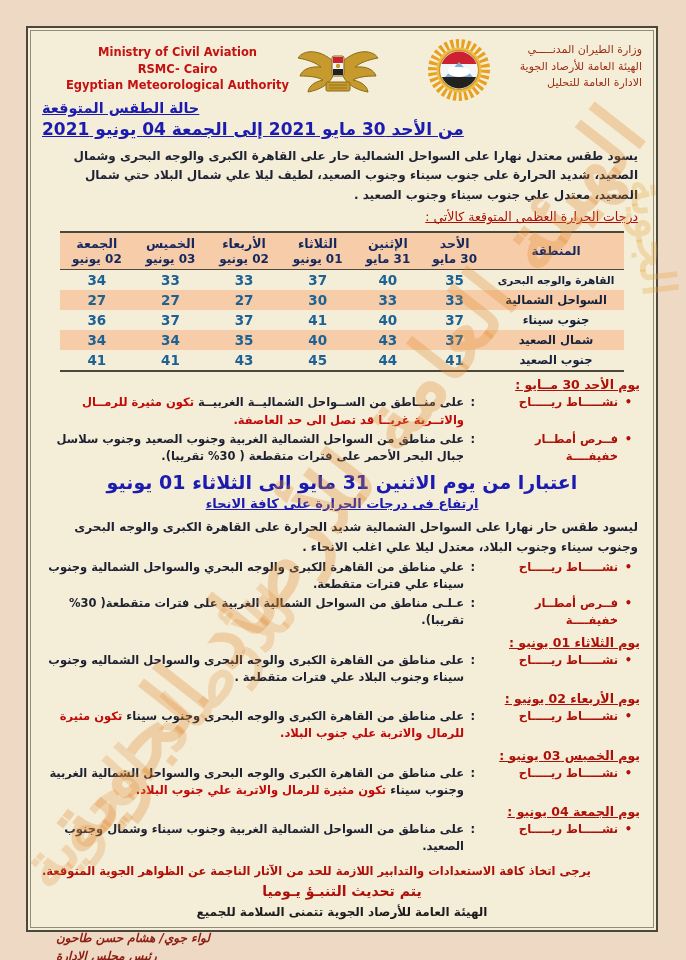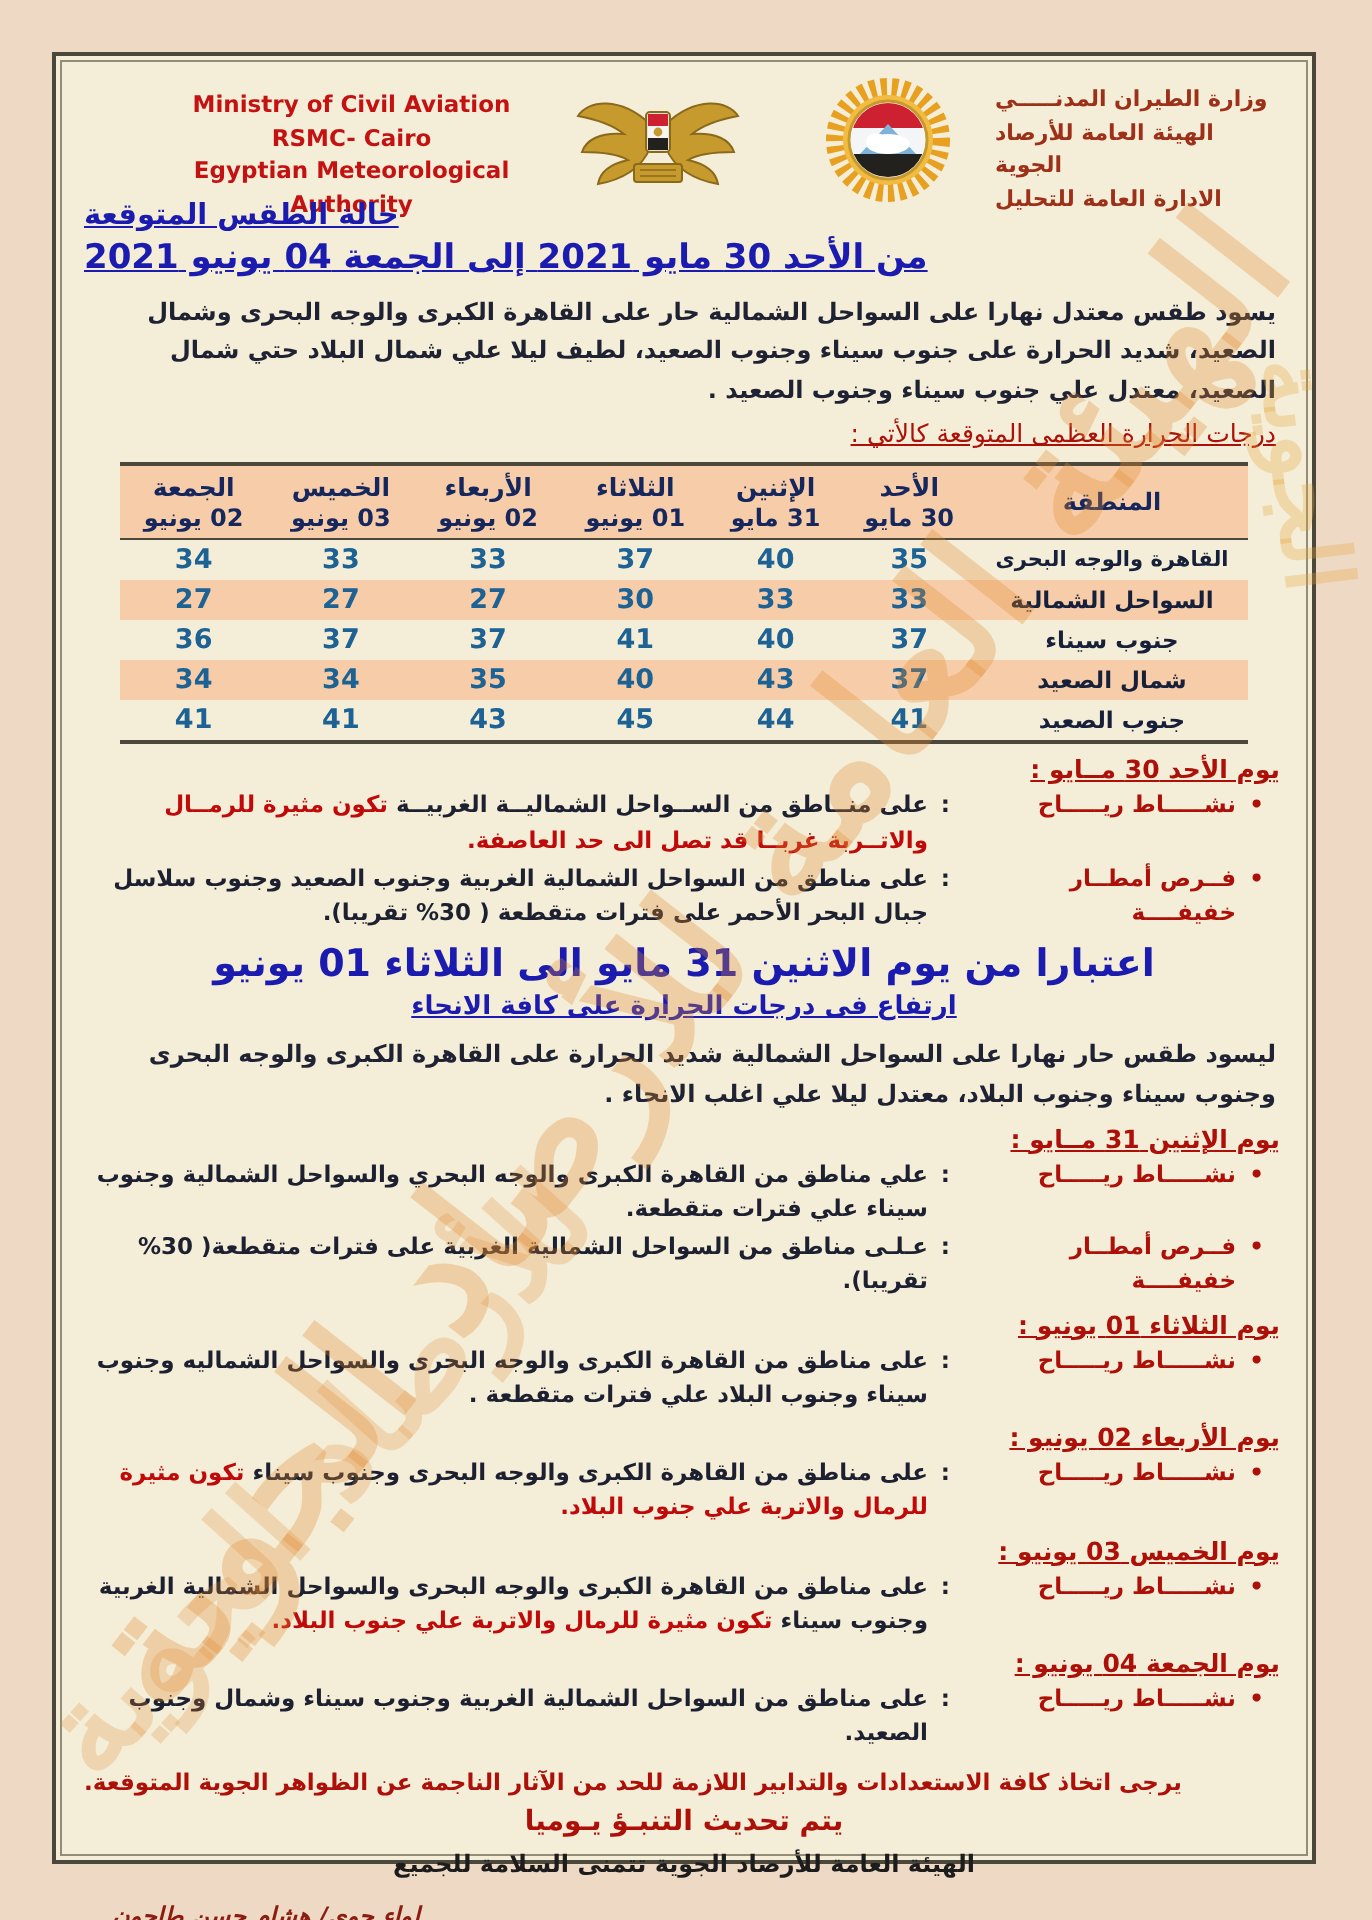--- a/index.html
+++ b/index.html
@@ -22,21 +22,21 @@
   .wm{position:absolute;z-index:2;pointer-events:none;white-space:nowrap;font-weight:bold;
       color:rgba(226,139,51,0.30);font-family:"DejaVu Serif", serif;}
   .wm1{left:50%;top:50%;transform:translate(-50%,-50%) rotate(-52deg);font-size:82px;}
   .wm2{left:-30px;top:700px;transform:rotate(-48deg);font-size:64px;color:rgba(226,139,51,0.24);}
   .wm3{right:-26px;top:210px;transform:rotate(83deg);font-size:46px;color:rgba(228,166,60,0.30);}
 
   
   .hdr{display:flex;align-items:flex-start;justify-content:space-between;height:74px;}
   .hdr-en{color:#c41111;font-weight:bold;font-size:11.5px;line-height:1.45;text-align:center;
           direction:ltr;padding-top:8px;padding-left:24px;}
-  .hdr-ar{color:#9c3018;font-weight:bold;font-size:11px;line-height:1.5;text-align:left;padding-top:6px;padding-left:2px;margin-left:20px;}
+  .hdr-ar{color:#9c3018;font-weight:normal;font-size:11px;line-height:1.5;text-align:right;padding-top:6px;padding-left:2px;margin-left:20px;}
   .logo{flex:0 0 auto;}
   .logo-eagle{margin-top:10px;}
   .logo-sun{margin-top:2px;margin-left:40px;}
 
   .title{ text-align:left;margin-top:-10px; }
   .title .t1{color:#1b1bb0;font-weight:bold;font-size:14.5px;text-decoration:underline;}
   .title .t2{color:#1b1bb0;font-weight:bold;font-size:17px;text-decoration:underline;margin-top:3px;}
 
   .intro{color:#1f2233;font-weight:bold;font-size:12px;line-height:1.62;margin-top:8px;padding:0 4px;}
   .red-head{color:#ad1008;font-weight:normal;font-size:12.5px;text-decoration:underline;margin:4px 4px 0 0;}
@@ -232,21 +232,20 @@
     </div>
   </div>
 
   <div class="mid">
     <div class="m1">اعتبارا من يوم الاثنين 31 مايو الى الثلاثاء 01 يونيو</div>
     <div class="m2">ارتفاع فى درجات الحرارة على كافة الانحاء</div>
   </div>
   <div class="mid-par">ليسود طقس حار نهارا على السواحل الشمالية شديد الحرارة على القاهرة الكبرى والوجه البحرى وجنوب سيناء وجنوب البلاد، معتدل ليلا علي اغلب الانحاء .</div>
 
   <div>
-    <div class="sec-head">يوم الإثنين 31 مــايو :</div>
     <div class="bullet">
       <span class="dot">•</span>
       <span class="blabel">نشـــــاط ريـــــاح</span>
       <span class="bcolon">:</span>
       <span class="btext"><span>علي مناطق من القاهرة الكبرى والوجه البحري والسواحل الشمالية وجنوب سيناء علي فترات متقطعة.</span><span class="redpart"></span></span>
     </div>
     <div class="bullet">
       <span class="dot">•</span>
       <span class="blabel">فــرص أمطــار خفيفــــة</span>
       <span class="bcolon">:</span>

